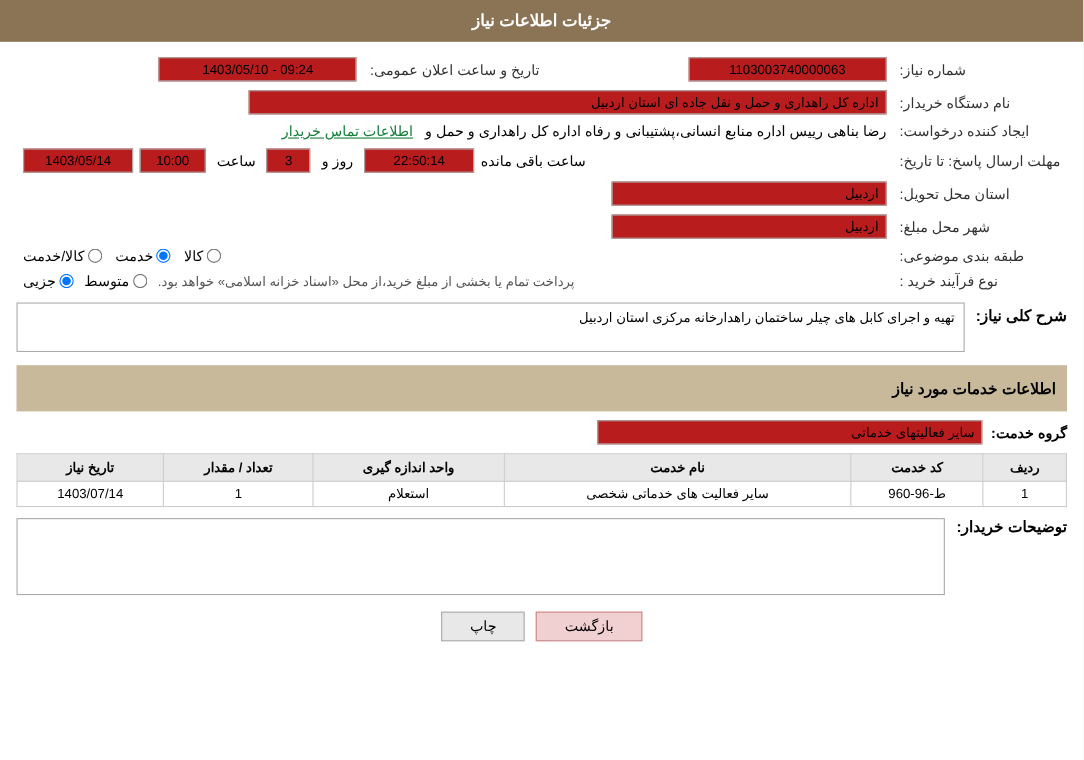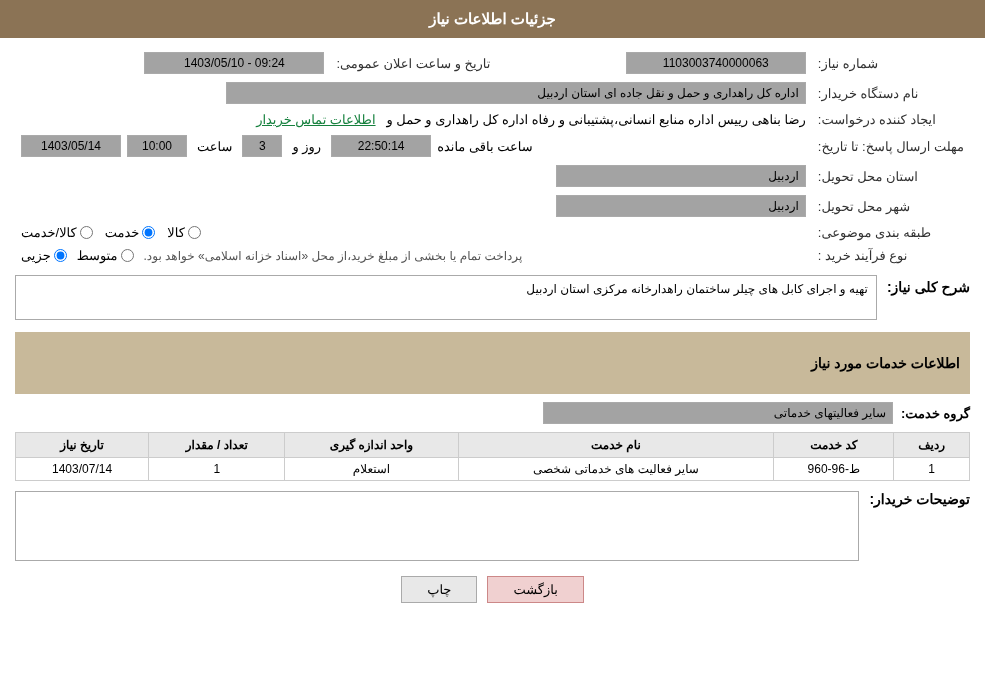--- a/index.html
+++ b/index.html
@@ -21,21 +21,21 @@
       text-align: center;
       padding: 10px 15px;
       font-size: 15px;
       font-weight: bold;
     }
     .content {
       padding: 10px 15px;
     }
     .section-title {
       background: #c8b99a;
-      padding: 23px 10px;
+      padding: 13px 10px;
       font-weight: bold;
       font-size: 14px;
       margin: 10px 0 8px 0;
       text-align: right;
     }
     .info-table {
       width: 100%;
       border-collapse: collapse;
     }
     .info-table td {
@@ -48,21 +48,21 @@
       white-space: nowrap;
       font-weight: normal;
       width: 140px;
     }
     .value-cell {
       text-align: right;
     }
     .input-box {
       border: 1px solid #aaa;
       padding: 3px 6px;
-      background: #a3a3a3;
+      background: #b91c1c;
       font-family: Tahoma, Arial, sans-serif;
       font-size: 12px;
       direction: rtl;
     }
     .input-medium { width: 200px; }
     .input-xsmall { width: 80px; }
     .blue-link {
       color: #15803d;
       text-decoration: underline;
       cursor: pointer;
@@ -200,21 +200,21 @@
         </tr>
 
         <tr>
           <td class="label-cell">استان محل تحویل:</td>
           <td colspan="3" class="value-cell">
             <input type="text" class="input-box" value="اردبیل" readonly="" style="width: 250px; text-align: right;">
           </td>
         </tr>
 
         <tr>
-          <td class="label-cell">شهر محل تحویل:</td>
+          <td class="label-cell">شهر محل مبلغ:</td>
           <td colspan="3" class="value-cell">
             <input type="text" class="input-box" value="اردبیل" readonly="" style="width: 250px; text-align: right;">
           </td>
         </tr>
 
         <tr>
           <td class="label-cell">طبقه بندی موضوعی:</td>
           <td colspan="3" class="value-cell">
             <div class="radio-group" style="flex-direction:row;justify-content:flex-end;">
               <label class="radio-item">

